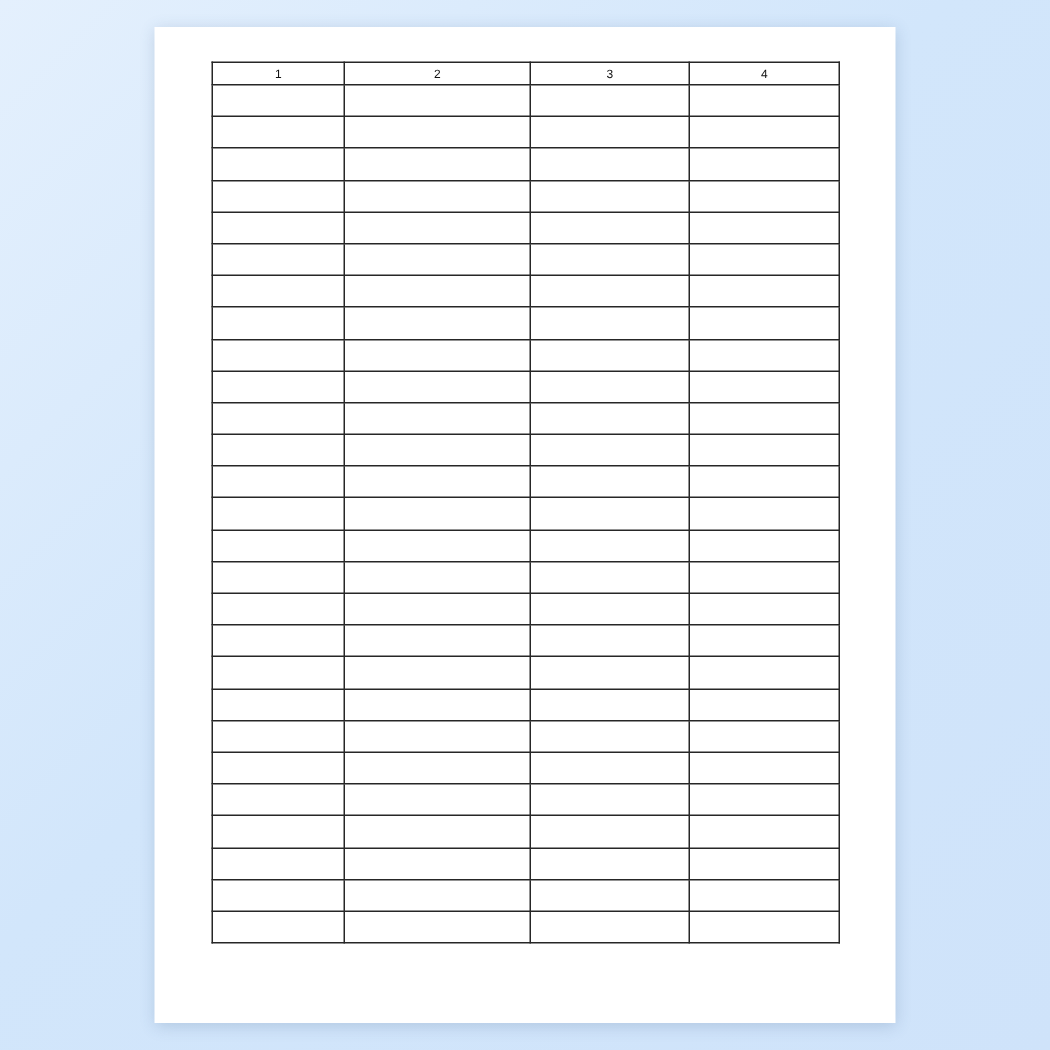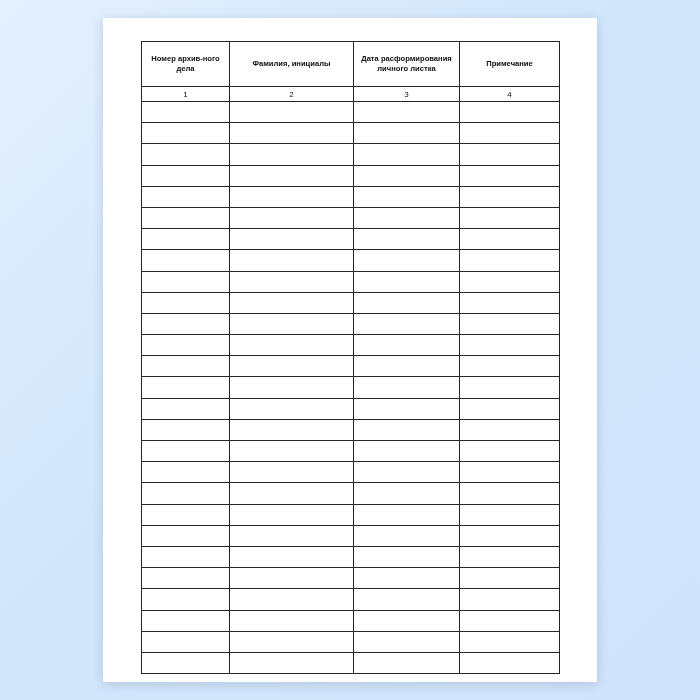--- a/index.html
+++ b/index.html
@@ -81,26 +81,20 @@
     <div id="paper-inner">
       <table class="reg">
         <colgroup>
           <col class="c1">
             <col class="c2">
             <col class="c3">
             <col class="c4">
         </colgroup>
         <thead>
           <tr>
-            <th class="hd">Номер архив-ного дела</th>
-            <th class="hd">Фамилия, инициалы</th>
-            <th class="hd">Дата расформирования личного листка</th>
-            <th class="hd">Примечание</th>
-          </tr>
-          <tr>
             <td class="num">1</td>
             <td class="num">2</td>
             <td class="num">3</td>
             <td class="num">4</td>
           </tr>
         </thead>
         <tbody id="rows-body">
             <tr>
               <td class="blank"></td>
               <td class="blank"></td>

